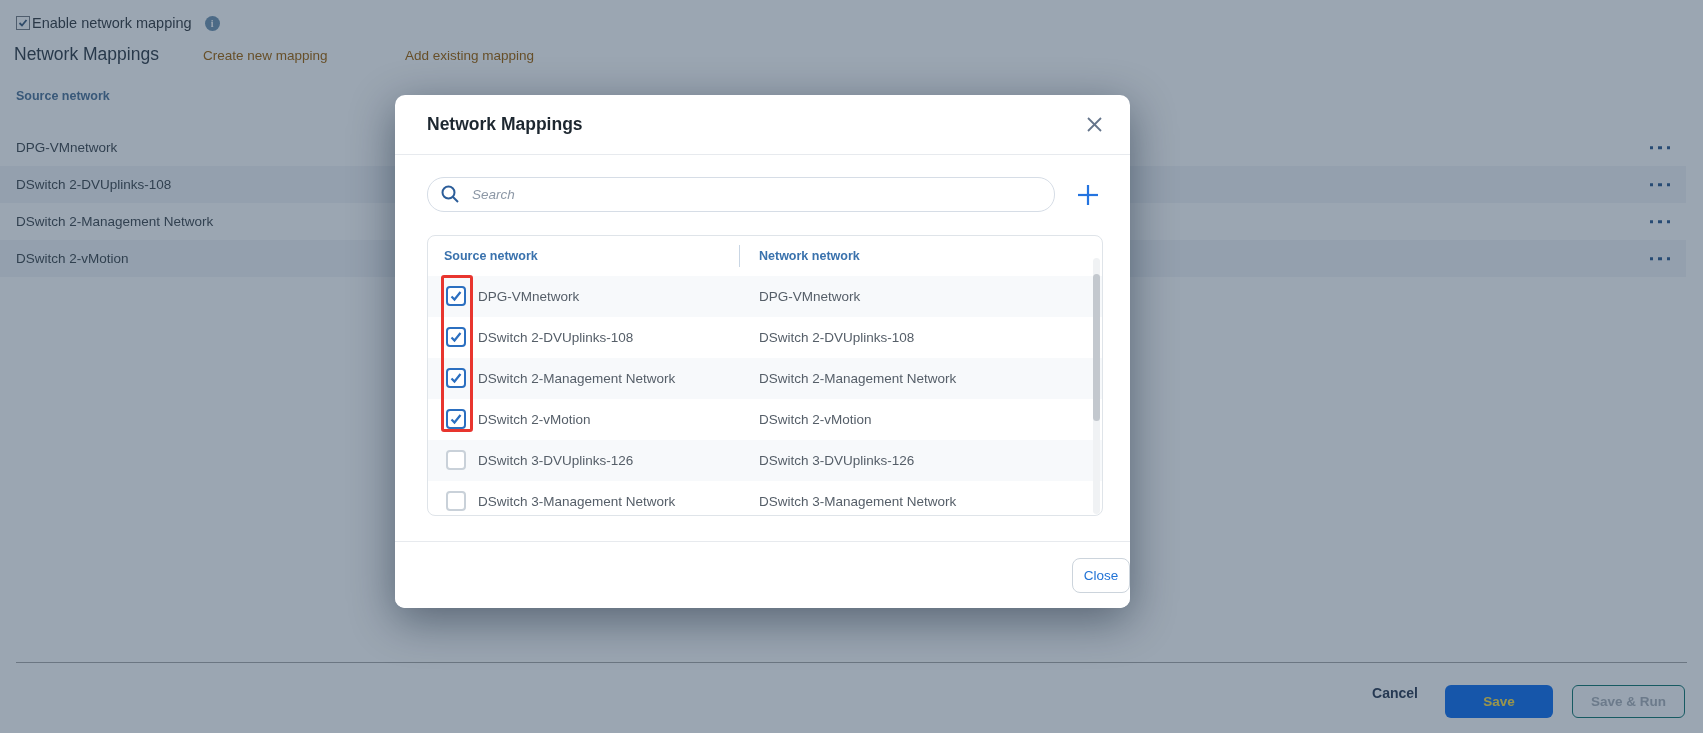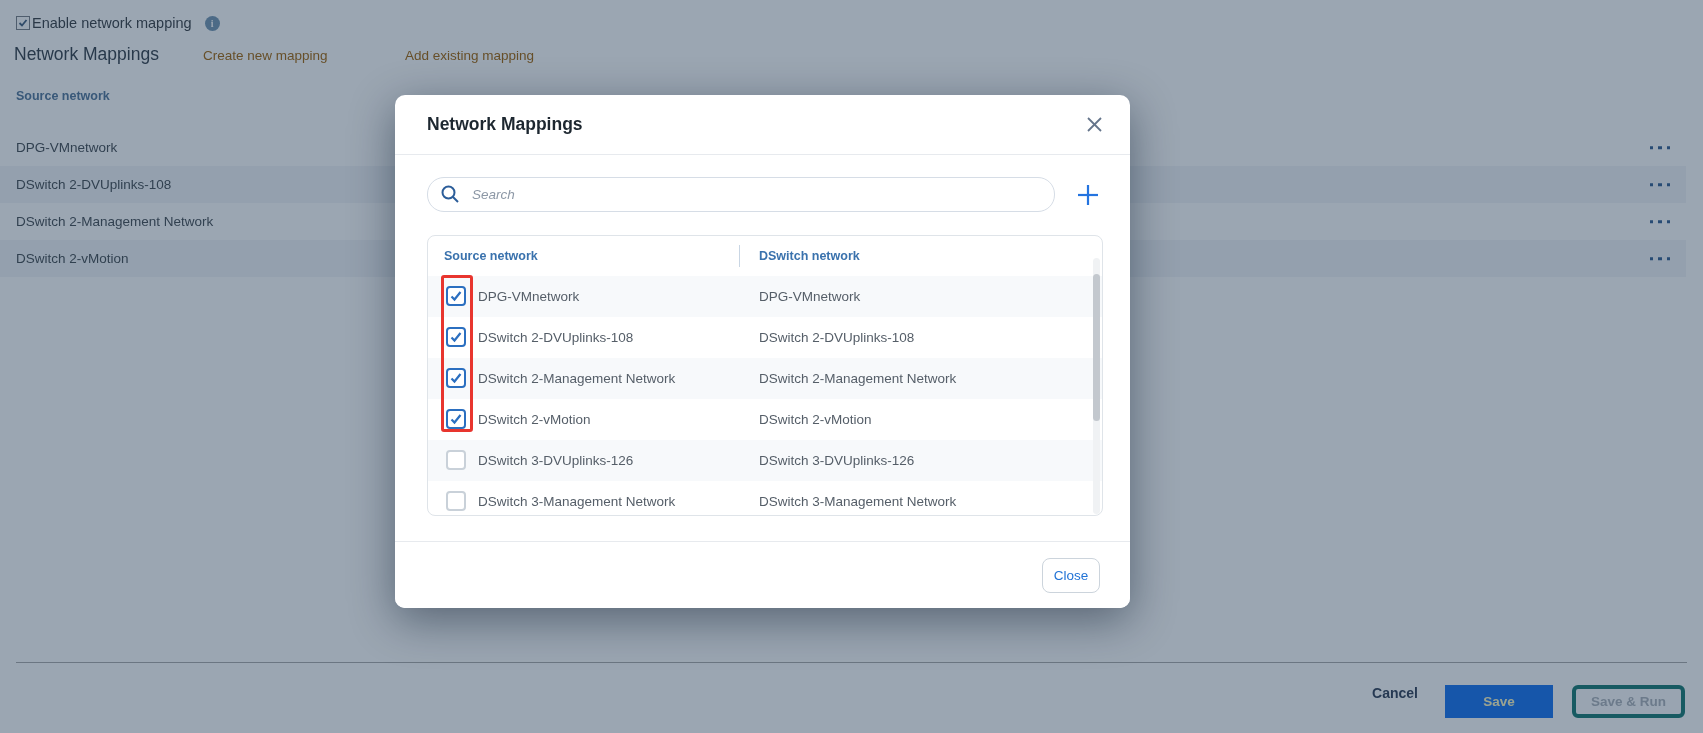--- a/index.html
+++ b/index.html
@@ -24,23 +24,23 @@
   .bg-rows { position:absolute; left:0; top:129px; width:1686px; }
   .bg-row { position:relative; height:37px; display:flex; align-items:center; }
   .bg-row:nth-child(even) { background:#f2f5f7; }
   .bg-row .bg-row-label { margin-left:16px; font-size:13.5px; color:#3f474e; }
   .row-menu { position:absolute; right:16px; top:50%; transform:translateY(-50%); display:flex; gap:5px; cursor:pointer; padding:4px 0; }
   .row-menu i { width:3.5px; height:3.5px; background:#2c5a8f; display:block; }
 
   .footer-divider { position:absolute; left:16px; top:662px; width:1671px; height:1px; background:#a8a8a8; }
   .page-footer { position:absolute; right:18px; top:685px; height:33px; display:flex; align-items:flex-start; gap:19px; }
   .btn-cancel { font-size:14px; font-weight:bold; color:#2b3a52; cursor:pointer; padding:0 8px; }
-  .btn-save { width:108px; height:33px; border:none; border-radius:0; background:#0d6ef0; color:#fef9c3;
+  .btn-save { width:108px; height:33px; border:none; border-radius:6px; background:#0d6ef0; color:#fde047;
               font-size:13.5px; font-weight:bold; font-family:inherit; cursor:pointer; }
-  .btn-saverun { width:113px; height:33px; border:4px solid #0f766e; border-radius:6px; background:#fbfcfd; color:#a9b0b8;
+  .btn-saverun { width:113px; height:33px; border:1px solid #0f766e; border-radius:6px; background:#fbfcfd; color:#a9b0b8;
                  font-size:13.5px; font-weight:bold; font-family:inherit; }
 
   
   .overlay { position:absolute; inset:0; background:rgba(33,57,84,0.45); z-index:10; }
 
   
   .modal { position:absolute; left:395px; top:95px; width:735px; height:513px; background:#ffffff; border-radius:10px;
            box-shadow:0 12px 45px rgba(5,20,40,0.45); z-index:20; }
   .modal-header { height:60px; border-bottom:1px solid #e7eaee; display:flex; align-items:center; justify-content:space-between;
                   padding:0 26px 0 32px; }
@@ -74,21 +74,21 @@
   .cell-src { left:50px; }
   .cell-tgt { left:331px; }
 
   .annotation { position:absolute; left:13px; top:39px; width:32px; height:157px; border:3px solid #e8352e;
                 border-radius:3px; z-index:5; pointer-events:none; }
 
   .scroll-track { position:absolute; right:2px; top:22px; width:7px; height:256px; background:#f0f2f4; border-radius:4px; }
   .scroll-thumb { position:absolute; right:2px; top:38px; width:7px; height:147px; background:#c3c8ce; border-radius:4px; cursor:pointer; }
 
   .modal-footer { position:absolute; left:0; right:0; bottom:0; height:67px; border-top:1px solid #e7eaee;
-                  display:flex; align-items:center; justify-content:flex-end; padding-right:30px;
+                  display:flex; align-items:center; justify-content:flex-end; 
                   border-radius:0 0 10px 10px; background:#ffffff; }
   .btn-close { width:58px; height:35px; border:1px solid #ccd4dc; border-radius:8px; background:#ffffff; color:#2273d6;
                font-size:13.5px; font-family:inherit; cursor:pointer; }
 </style>
 </head>
 <body>
 
 <div class="page">
 
   <div class="enable-row">
@@ -176,21 +176,21 @@
             <line x1="11" y1="1" x2="11" y2="21" stroke="#2474e0" stroke-width="2.2"></line>
             <line x1="1" y1="11" x2="21" y2="11" stroke="#2474e0" stroke-width="2.2"></line>
           </svg>
       </span>
     </div>
 
     <div class="modal-table">
       <div class="mthead">
         <span class="th th-src">Source network</span>
         <span class="th-divider"></span>
-        <span class="th th-tgt">DSwitch network</span>
+        <span class="th th-tgt">Network network</span>
       </div>
 
       <div class="mrow">
         <span class="mcheck checked">
             <svg width="14" height="14" viewBox="0 0 14 14">
               <polyline points="2.5,7.5 5.5,10.5 11.5,3" fill="none" stroke="#2b6fc0" stroke-width="2.2"></polyline>
             </svg>
           </span>
         <span class="mcell cell-src">DPG-VMnetwork</span>
         <span class="mcell cell-tgt">DPG-VMnetwork</span>

